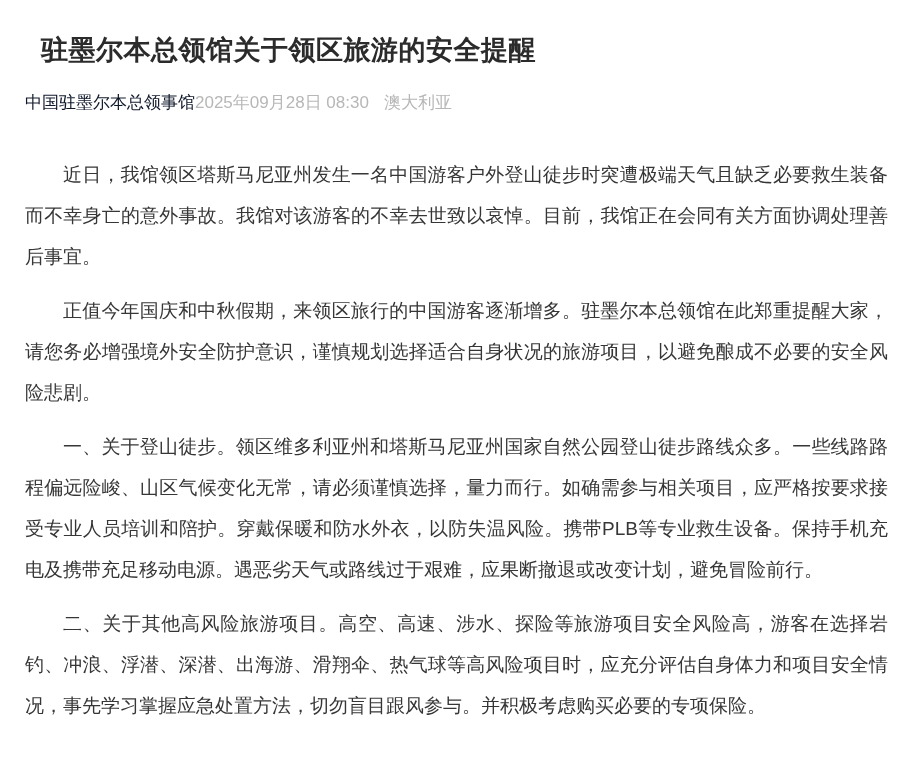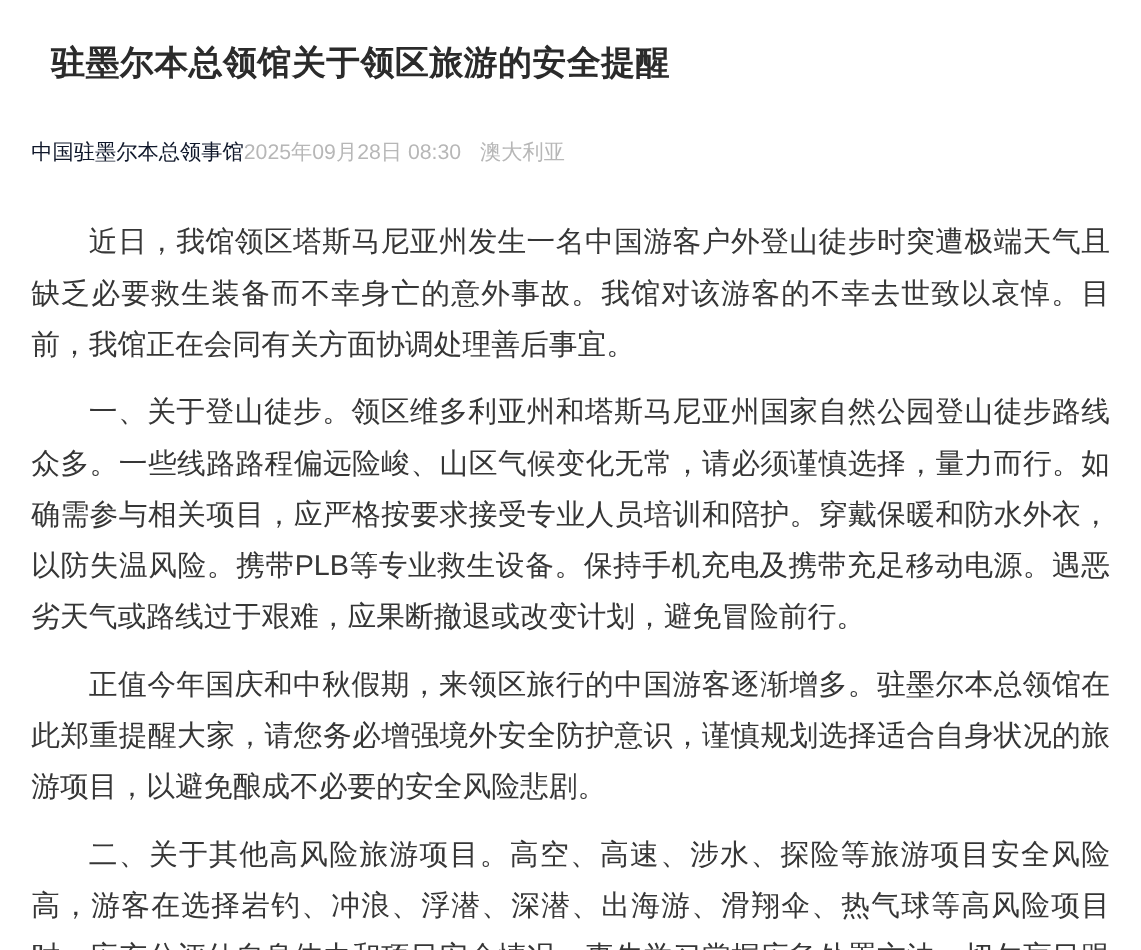--- a/index.html
+++ b/index.html
@@ -35,27 +35,27 @@
     line-height: 23px;
   }
   .byline .account {
     color: #0f172a;
     cursor: pointer;
   }
   .byline .meta {
     color: #b7b7b7;
   }
   .byline .datetime { margin-left: 0; }
-  .byline .location { margin-left: 15px; margin-top: 19px; }
+  .byline .location { margin-left: 15px; }
   .article-body {
     margin-top: 40px;
   }
   .article-body p {
     margin: 0 0 13px 0;
-    font-size: 23px;
+    font-size: 19px;
     line-height: 41px;
     color: #363636;
     text-align: justify;
     text-justify: inter-ideograph;
     text-indent: 2em;
     word-break: break-all;
   }
   .article-body p:last-child {
     margin-bottom: 0;
   }
@@ -68,18 +68,18 @@
   <h1 class="article-title">驻墨尔本总领馆关于领区旅游的安全提醒</h1>
 
   <div class="byline">
     <span class="account">中国驻墨尔本总领事馆</span>
     <span class="meta datetime">2025年09月28日 08:30</span>
     <span class="meta location">澳大利亚</span>
   </div>
 
   <div class="article-body">
     <p>近日，我馆领区塔斯马尼亚州发生一名中国游客户外登山徒步时突遭极端天气且缺乏必要救生装备而不幸身亡的意外事故。我馆对该游客的不幸去世致以哀悼。目前，我馆正在会同有关方面协调处理善后事宜。</p>
+    <p>正值今年国庆和中秋假期，来领区旅行的中国游客逐渐增多。驻墨尔本总领馆在此郑重提醒大家，请您务必增强境外安全防护意识，谨慎规划选择适合自身状况的旅游项目，以避免酿成不必要的安全风险悲剧。</p>
     <p>一、关于登山徒步。领区维多利亚州和塔斯马尼亚州国家自然公园登山徒步路线众多。一些线路路程偏远险峻、山区气候变化无常，请必须谨慎选择，量力而行。如确需参与相关项目，应严格按要求接受专业人员培训和陪护。穿戴保暖和防水外衣，以防失温风险。携带PLB等专业救生设备。保持手机充电及携带充足移动电源。遇恶劣天气或路线过于艰难，应果断撤退或改变计划，避免冒险前行。</p>
-    <p>正值今年国庆和中秋假期，来领区旅行的中国游客逐渐增多。驻墨尔本总领馆在此郑重提醒大家，请您务必增强境外安全防护意识，谨慎规划选择适合自身状况的旅游项目，以避免酿成不必要的安全风险悲剧。</p>
     <p>二、关于其他高风险旅游项目。高空、高速、涉水、探险等旅游项目安全风险高，游客在选择岩钓、冲浪、浮潜、深潜、出海游、滑翔伞、热气球等高风险项目时，应充分评估自身体力和项目安全情况，事先学习掌握应急处置方法，切勿盲目跟风参与。并积极考虑购买必要的专项保险。</p>
   </div>
 
 </div>
 
 </body></html>

